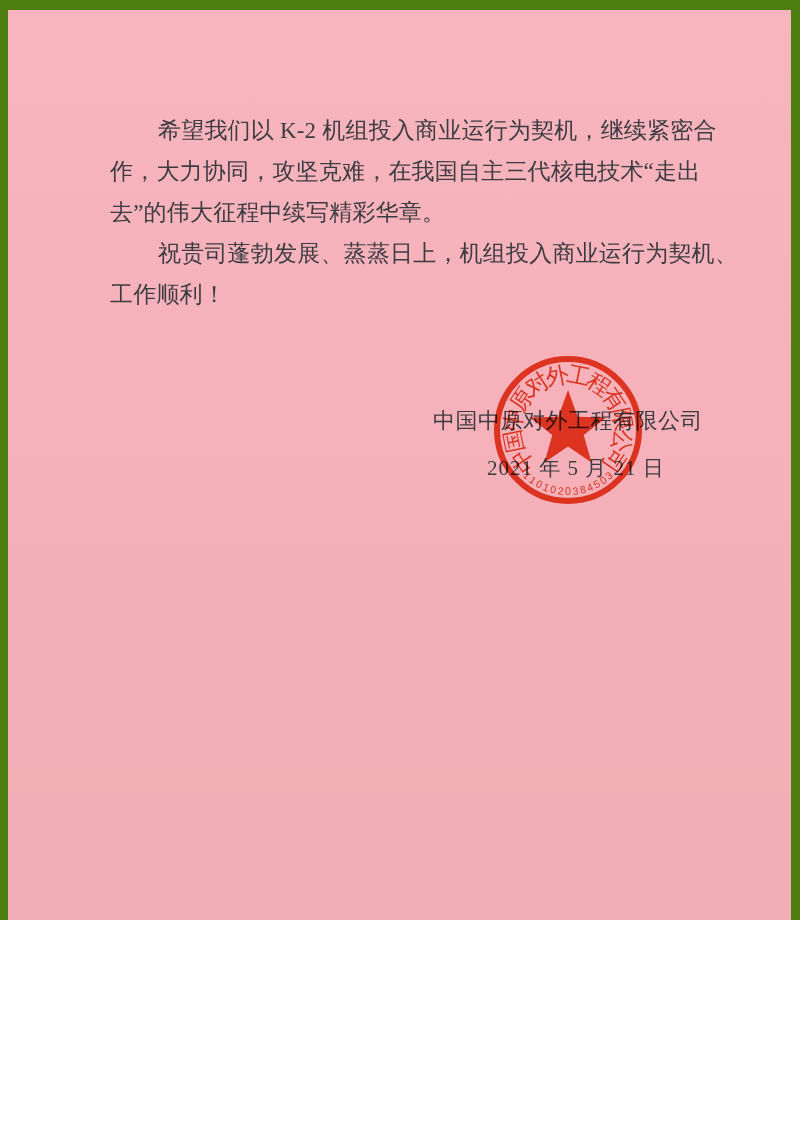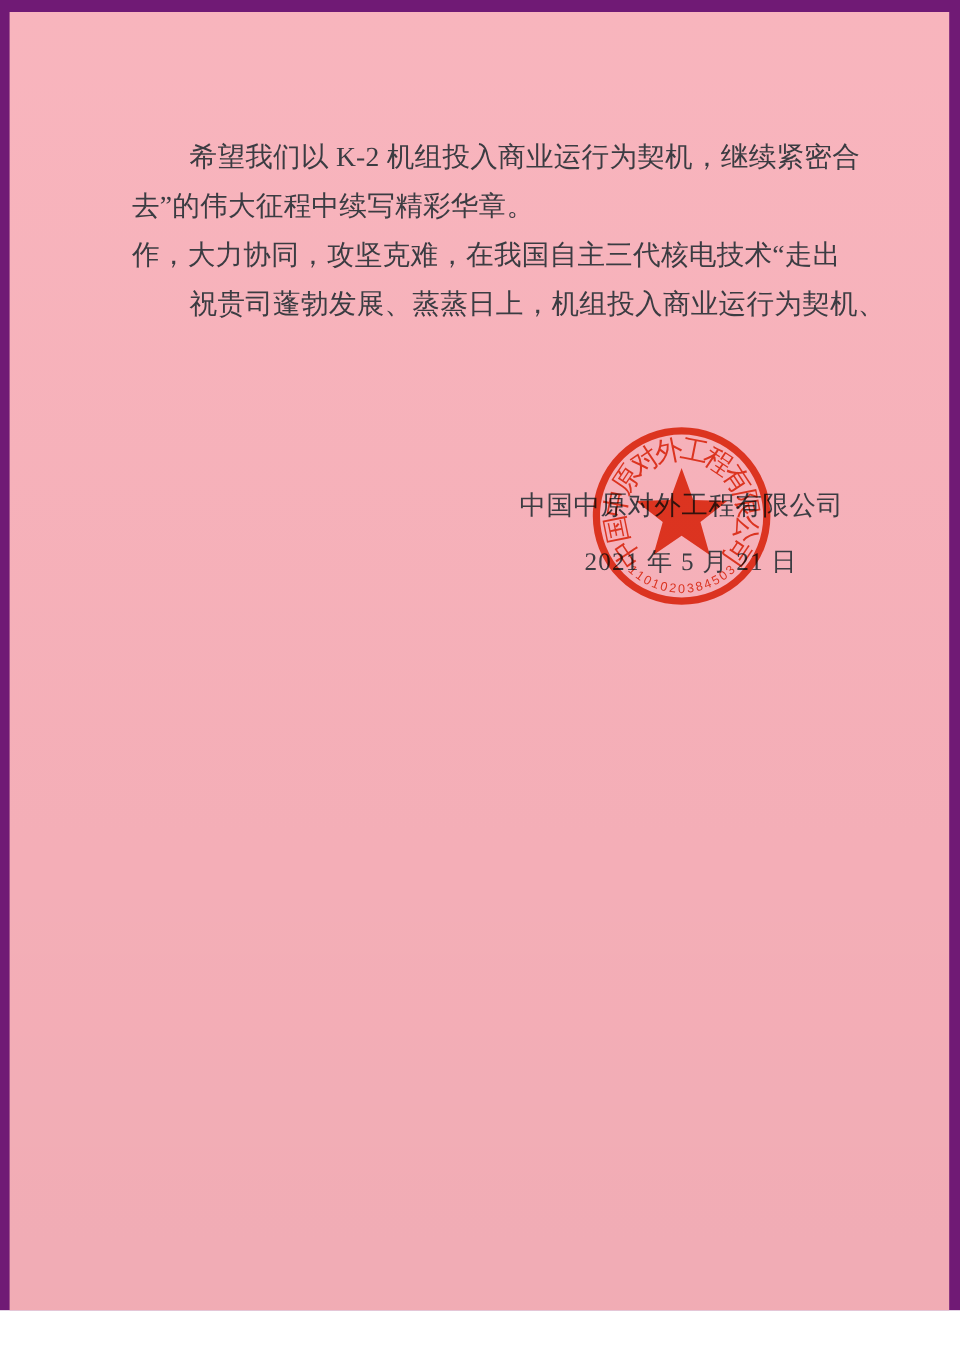--- a/index.html
+++ b/index.html
@@ -1,17 +1,17 @@
 <!DOCTYPE html>
 <html style="--paper-pink: #f8b1ba; --ink: #3b3c42; --seal-red: #e23a1a;"><head>
 <meta charset="utf-8">
 <style>
   html,body{margin:0;padding:0;}
   body{background:#ffffff;font-family:"Liberation Serif","DejaVu Serif",serif;}
-  .scan{position:relative;width:800px;height:1092px;background:#701a75;overflow:hidden;}
+  .scan{position:relative;width:800px;height:920px;background:#4d7c0f;overflow:hidden;}
   .paper{
     position:absolute;left:8px;top:10px;width:783px;height:1115px;
     background:var(--paper-pink,#f8b1ba);
     background-image:linear-gradient(180deg,rgba(255,255,255,0.05) 0%,rgba(0,0,0,0.015) 60%,rgba(0,0,0,0.03) 100%);
   }
   .letter-body{
     position:absolute;left:102px;top:100px;width:606px;
     color:var(--ink,#3b3c42);
     font-size:23px;line-height:41px;letter-spacing:0.2px;
   }
@@ -40,23 +40,24 @@
   .seal .serial-char{font-size:10.5px;font-family:"Liberation Sans","DejaVu Sans",sans-serif;}
 </style>
 </head>
 <body>
 
 <div class="scan">
   <div class="paper">
 
     <div class="letter-body">
       <div class="line indent">希望我们以 K-2 机组投入商业运行为契机，继续紧密合</div>
+      <div class="line">作，大力协同，攻坚克难，在我国自主三代核电技术“走出</div>
       <div class="line">去”的伟大征程中续写精彩华章。</div>
-      <div class="line">作，大力协同，攻坚克难，在我国自主三代核电技术“走出</div>
       <div class="line indent">祝贵司蓬勃发展、蒸蒸日上，机组投入商业运行为契机、</div>
+      <div class="line">工作顺利！</div>
     </div>
 
     <div class="signature">中国中原对外工程有限公司</div>
     <div class="date">2021 年 5 月 21 日</div>
 
     <svg class="seal" viewBox="-110 -110 220 220">
       <circle class="ring" cx="0" cy="0" r="71"></circle>
       <polygon class="star" points="0,-40 9.7,-13.3 38,-12.4 15.7,5.1 23.5,32.4 0,16.5 -23.5,32.4 -15.7,5.1 -38,-12.4 -9.7,-13.3"></polygon>
       <g id="seal-ring-text">
           <text class="ring-char" transform="translate(-45.60,30.76) rotate(-124.00)">中</text>

